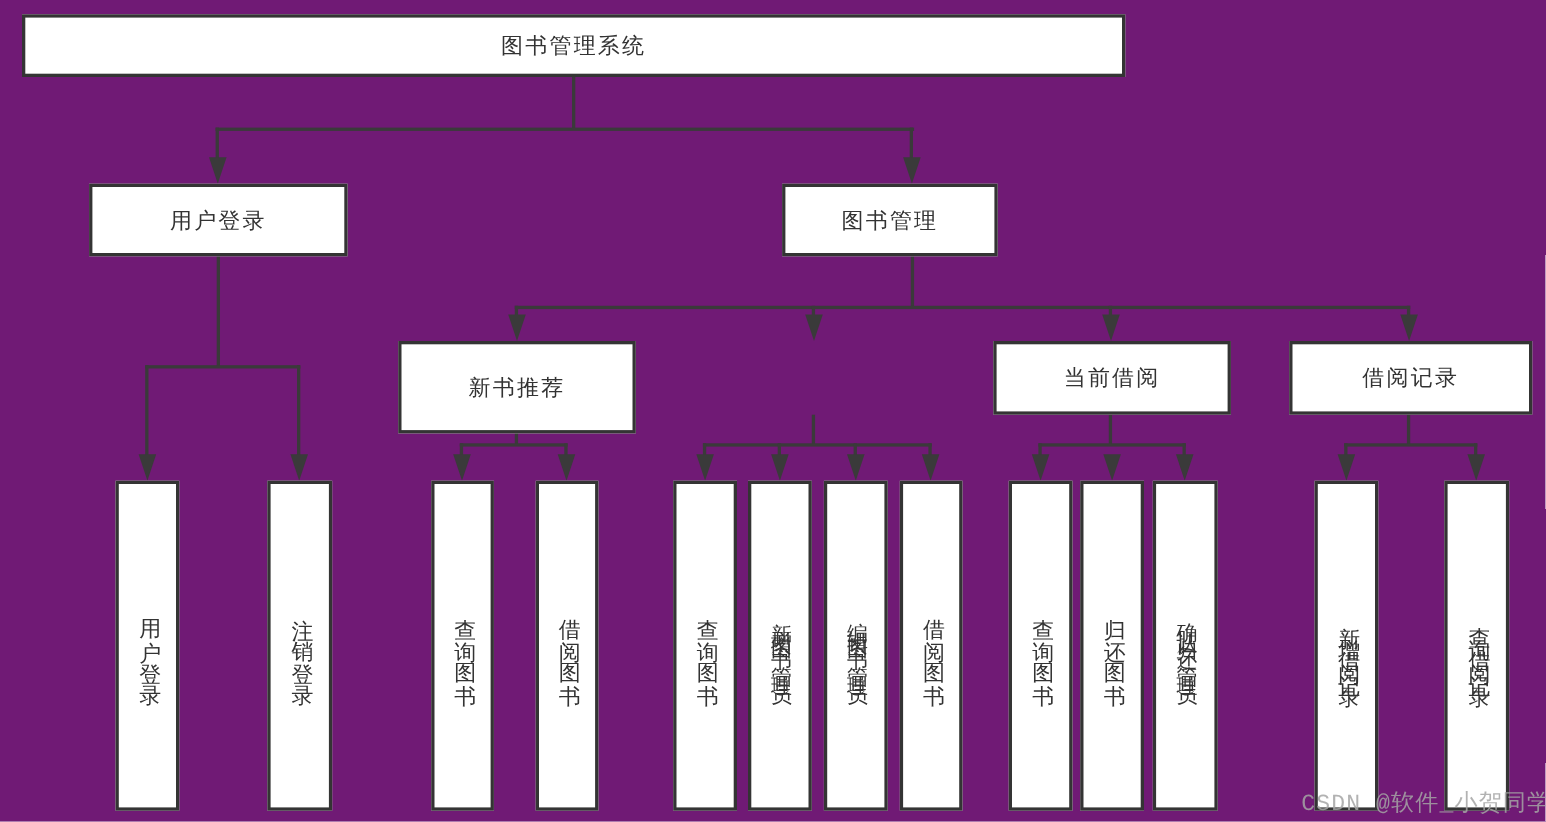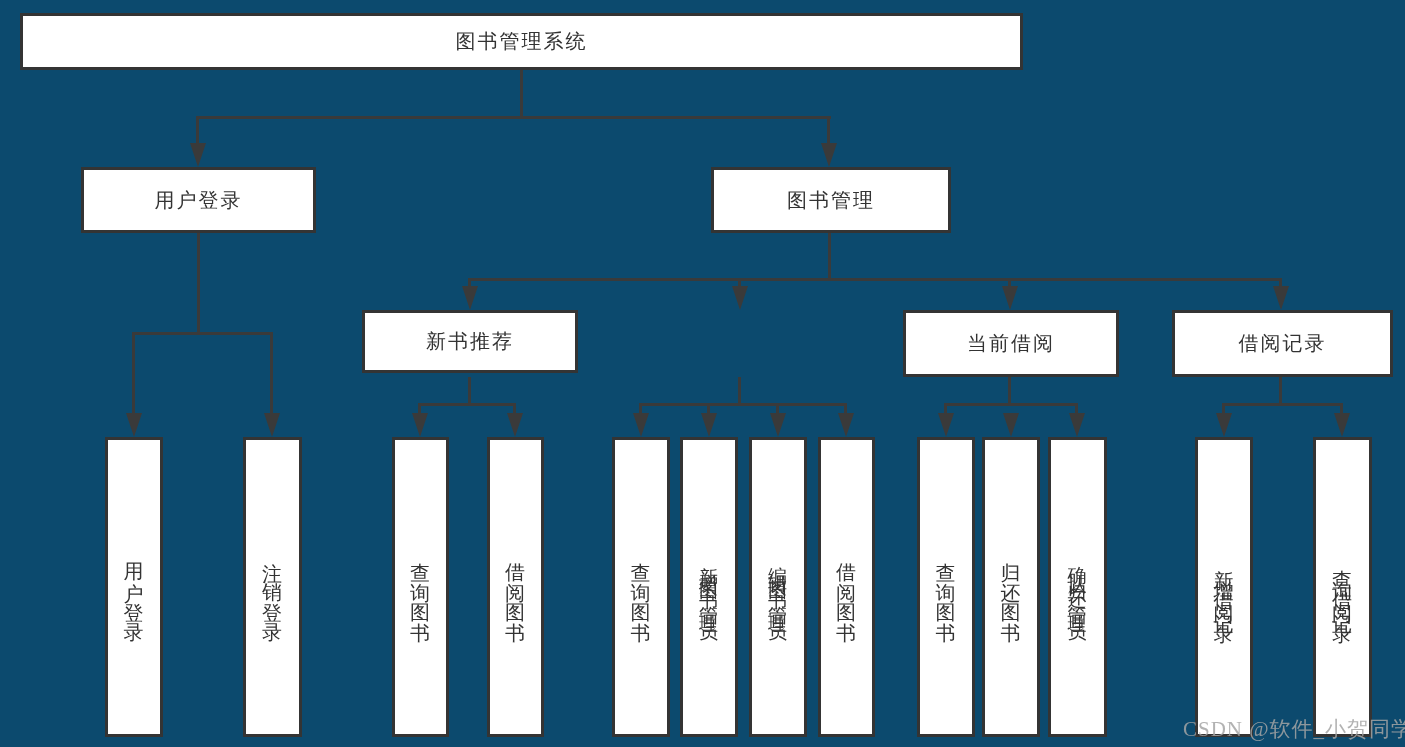--- a/index.html
+++ b/index.html
@@ -1,20 +1,20 @@
 <!DOCTYPE html>
 <html><head>
 <meta charset="utf-8">
 <style>
   html,body{margin:0;padding:0;background:#ffffff;}
   .stage{
     position:relative;
     width:1405px;height:747px;
-    background:#0c4a6e;
-    font-family:Liberation Serif, serif;
+    background:#701a75;
+    font-family:Liberation Mono, monospace;
     overflow:hidden;
   }
   .box{
     position:absolute;
     box-sizing:border-box;
     border:3px solid #343434;
     background:#ffffff;
     display:flex;
     align-items:center;
     justify-content:center;
@@ -117,25 +117,25 @@
   <div class="arrowhead" style="left:1216px;top:413px;"></div>
   <div class="arrowhead" style="left:1334px;top:413px;"></div>
 
   <div class="box" style="left:20px;top:13px;width:1003px;height:57px;">
     <span>图书管理系统</span>
   </div>
 
   <div class="box" style="left:81px;top:167px;width:235px;height:66px;">
     <span>用户登录</span>
   </div>
-  <div class="box" style="left:711px;top:167px;width:240px;height:66px;">
+  <div class="box" style="left:711px;top:167px;width:196px;height:66px;">
     <span>图书管理</span>
   </div>
 
-  <div class="box" style="left:362px;top:310px;width:216px;height:63px;">
+  <div class="box" style="left:362px;top:310px;width:216px;height:84px;">
     <span>新书推荐</span>
   </div>
   <div class="box" style="left:1172px;top:310px;width:221px;height:67px;">
     <span>借阅记录</span>
   </div>
   <div class="box" style="left:903px;top:310px;width:216px;height:67px;">
     <span>当前借阅</span>
   </div>
 
   <div class="box vbox ls-s" style="left:105px;top:437px;width:58px;height:300px;">

